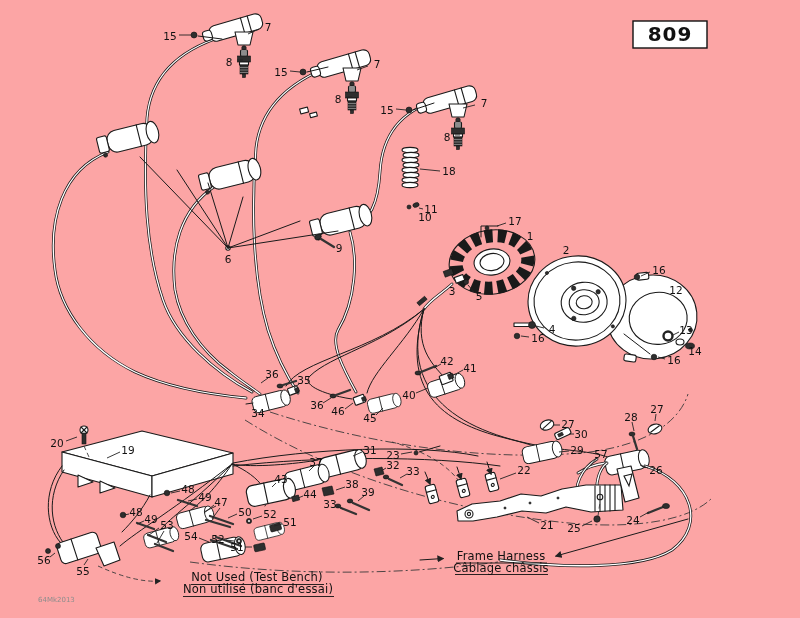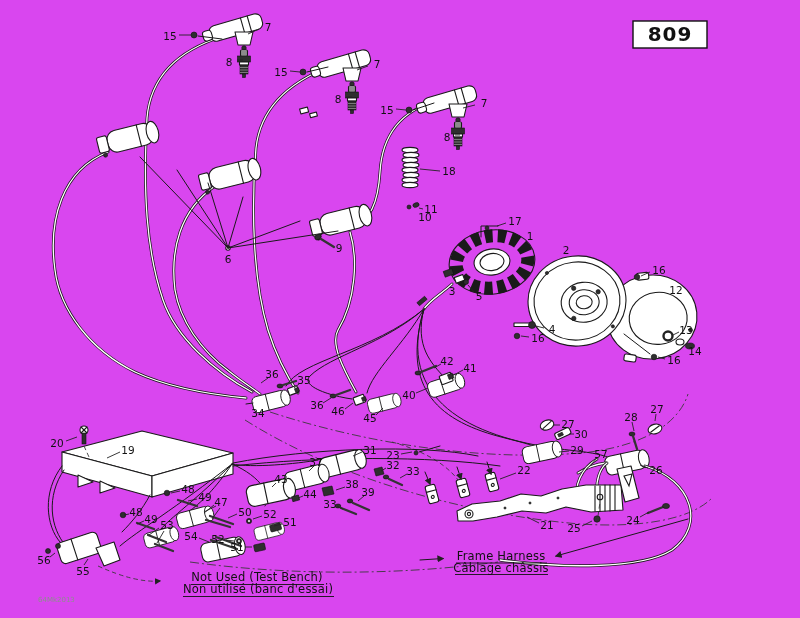--- a/index.html
+++ b/index.html
@@ -1,16 +1,16 @@
 <!DOCTYPE html>
 <html><head>
 <meta charset="utf-8">
 <style>
   html,body{margin:0;padding:0;background:#e8e8e8}
-  .page{width:800px;height:618px;background:#d946ef;position:relative;overflow:hidden;
+  .page{width:800px;height:618px;background:#fca5a5;position:relative;overflow:hidden;
         font-family:"DejaVu Sans",sans-serif}
   svg{display:block}
   .ink{stroke:#1a1a1a;fill:none;stroke-width:1.1;stroke-linecap:round}
   .ink-f{stroke:#1a1a1a;fill:#ffffff;stroke-width:1.1;stroke-linejoin:round}
   .dark{fill:#2e2e2e;stroke:#111;stroke-width:0.6}
   .tube{stroke:#1a1a1a;stroke-width:2.8;fill:none;stroke-linecap:round}
   .tube2{stroke:#ffffff;stroke-width:1.3;fill:none;stroke-linecap:round}
   .thin{stroke:#1a1a1a;stroke-width:1.0;fill:none;stroke-linecap:round}
   .pin{stroke:#333;stroke-width:2.3;fill:none;stroke-linecap:round}
   .phantom{stroke:#3a3a3a;stroke-width:0.9;fill:none;stroke-dasharray:9 3 2 3}

